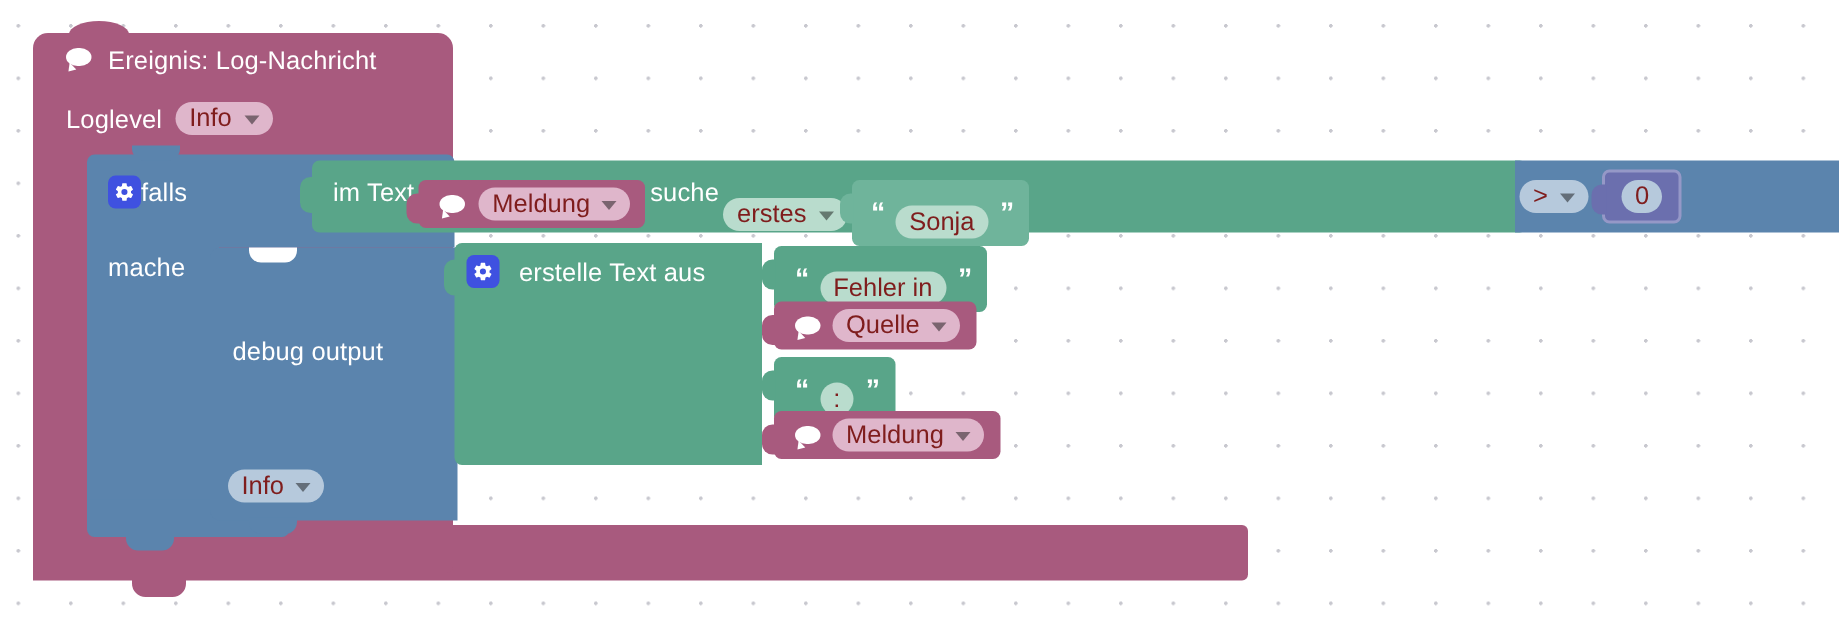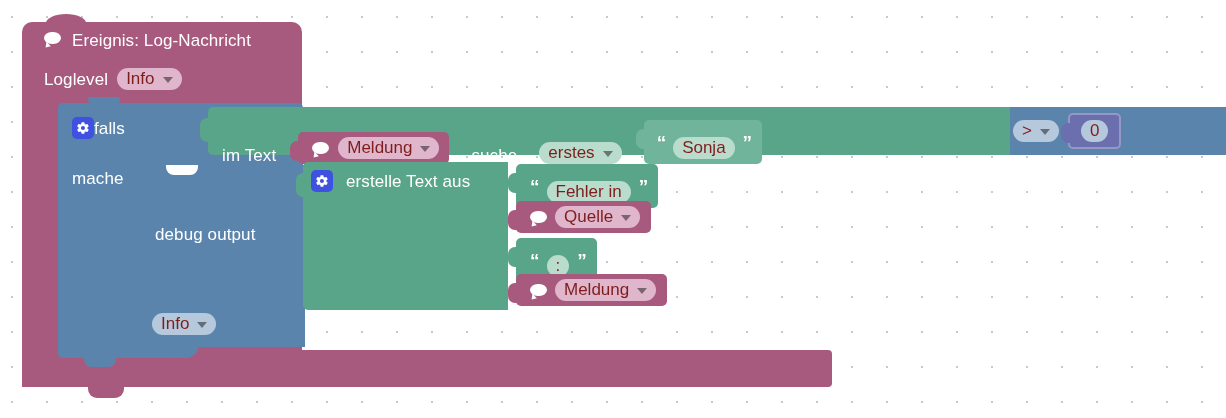--- a/index.html
+++ b/index.html
@@ -159,21 +159,21 @@
   }
   #search .bluetail{
     position:absolute;left:810px;top:0;width:325px;height:48px;
     background:#5b84ad;border-radius:0 5px 5px 0;
   }
   #search-tab{
     left:200px;top:118px;width:10px;height:24px;
     background:#59a589;border-radius:7px 0 0 7px;
   }
   #search-row{
-    left:222px;top:120px;display:flex;align-items:flex-end;gap:22px;
+    left:222px;top:120px;display:flex;align-items:flex-start;gap:3px;
   }
 
   
   .varblk{
     display:inline-flex;align-items:center;gap:9px;
     background:#a85a7e;
     border-radius:5px;
     padding:5px 10px 5px 14px;
     position:relative;
   }

